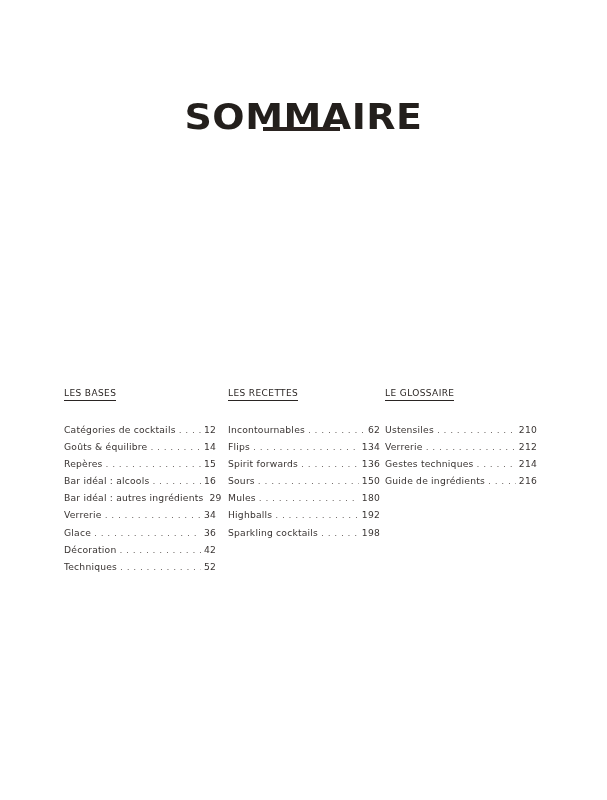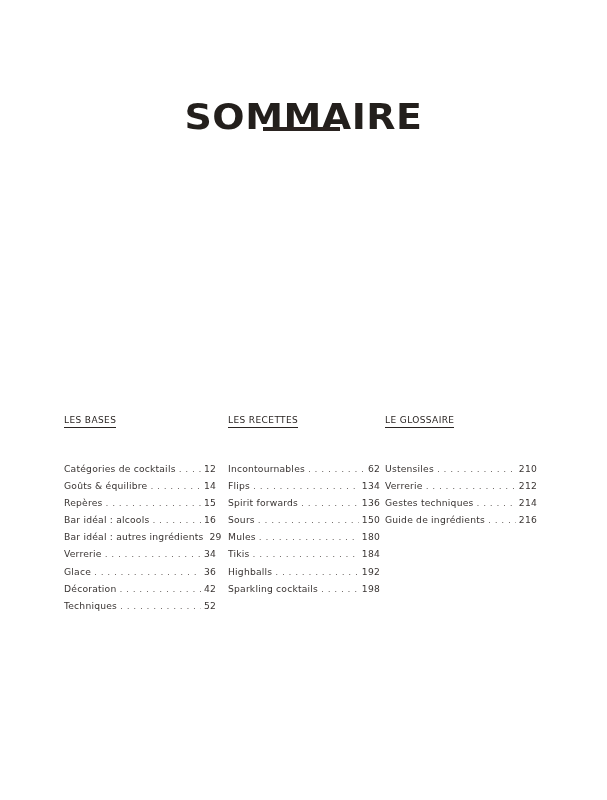--- a/index.html
+++ b/index.html
@@ -22,23 +22,23 @@
     .col {
       position: absolute; top: 387px; width: 152px;
       font-size: 9.2px; letter-spacing: 0.2px;
     }
     .col-bases { left: 64px; }
     .col-recettes { left: 228px; }
     .col-glossaire { left: 385px; }
     .col-head {
       display: inline-block; font-size: 9px; letter-spacing: 0.4px;
       padding-bottom: 1px; border-bottom: 1.5px solid #2a2523;
-      line-height: 12px; color: #2a2523; margin-top: 27px;
+      line-height: 12px; color: #2a2523;
     }
-    .entries { margin-top: 32px; }
+    .entries { margin-top: 20px; }
     .entry {
       display: flex; align-items: baseline; height: 17.1px; line-height: 17px;
       white-space: nowrap; color: #3a3533;
     }
     .entry .label { flex: 0 0 auto; }
     .entry .dots {
       flex: 1 1 auto; overflow: hidden; margin: 0 3px;
       color: #6a6461; letter-spacing: 2.2px;
     }
     .entry .dots::before {
@@ -126,25 +126,20 @@
         <span class="label">Sours</span>
         <span class="dots"></span>
         <span class="page">150</span>
       </div>
     <div class="entry">
         <span class="label">Mules</span>
         <span class="dots"></span>
         <span class="page">180</span>
       </div>
     <div class="entry">
-        <span class="label">Tikis</span>
-        <span class="dots"></span>
-        <span class="page">184</span>
-      </div>
-    <div class="entry">
         <span class="label">Highballs</span>
         <span class="dots"></span>
         <span class="page">192</span>
       </div>
     <div class="entry">
         <span class="label">Sparkling cocktails</span>
         <span class="dots"></span>
         <span class="page">198</span>
       </div>
   </div>

